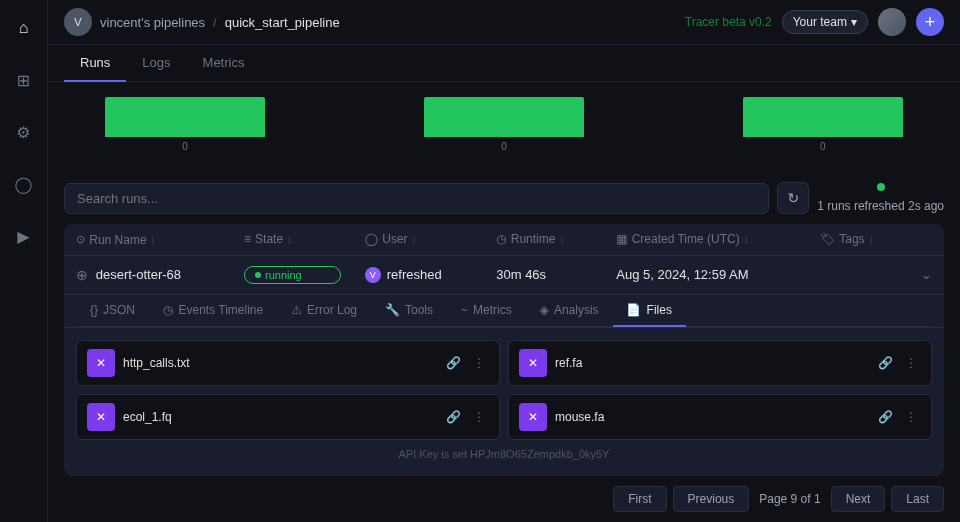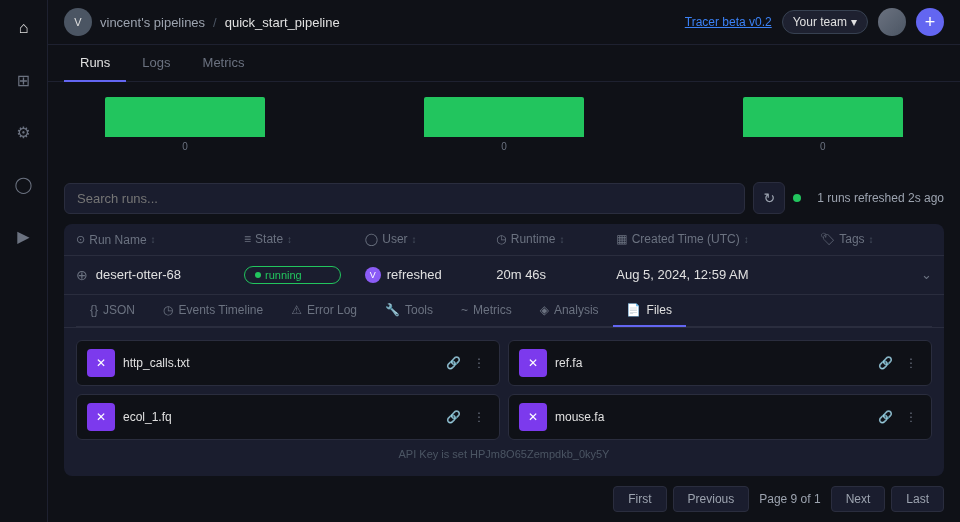--- a/index.html
+++ b/index.html
@@ -83,23 +83,22 @@
       color: #e0e0e0;
       font-size: 13px;
       font-weight: 500;
     }
     .header-right {
       display: flex;
       align-items: center;
       gap: 10px;
     }
     .tracer-badge {
-      color: #3b82f6;
-      font-size: 12px;
-      text-decoration: underline;
+      color: #15803d;
+      font-size: 12px;
     }
     .team-btn {
       background: #1e2130;
       border: 1px solid #374151;
       border-radius: 12px;
       color: #e0e0e0;
       padding: 4px 10px;
       font-size: 12px;
       cursor: pointer;
       display: flex;
@@ -208,23 +207,24 @@
       display: flex;
       align-items: center;
       justify-content: center;
       color: #9ca3af;
       cursor: pointer;
       font-size: 14px;
     }
     .refresh-status {
       display: flex;
       align-items: center;
-      gap: 16px;
+      gap: 8px;
       color: #9ca3af;
       font-size: 12px;
+      flex-direction: column;
     }
     .green-dot {
       width: 8px;
       height: 8px;
       border-radius: 50%;
       background: #22c55e;
     }
 
     
     .table-container {
@@ -556,21 +556,21 @@
               <div class="state-dot"></div>
               <span>running</span>
             </div>
           </td>
           <td>
             <div class="user-cell">
               <div class="user-dot">V</div>
               <span>refreshed</span>
             </div>
           </td>
-          <td>20m 46s</td>
+          <td>30m 46s</td>
           <td>Aug 5, 2024, 12:59 AM</td>
           <td></td>
           <td class="chevron-cell">⌄</td>
         </tr>
 
         <tr class="sub-tabs-row">
           <td colspan="7">
             <div class="sub-tabs">
               <div class="sub-tab">
                 <span class="sub-tab-icon">{}</span>

